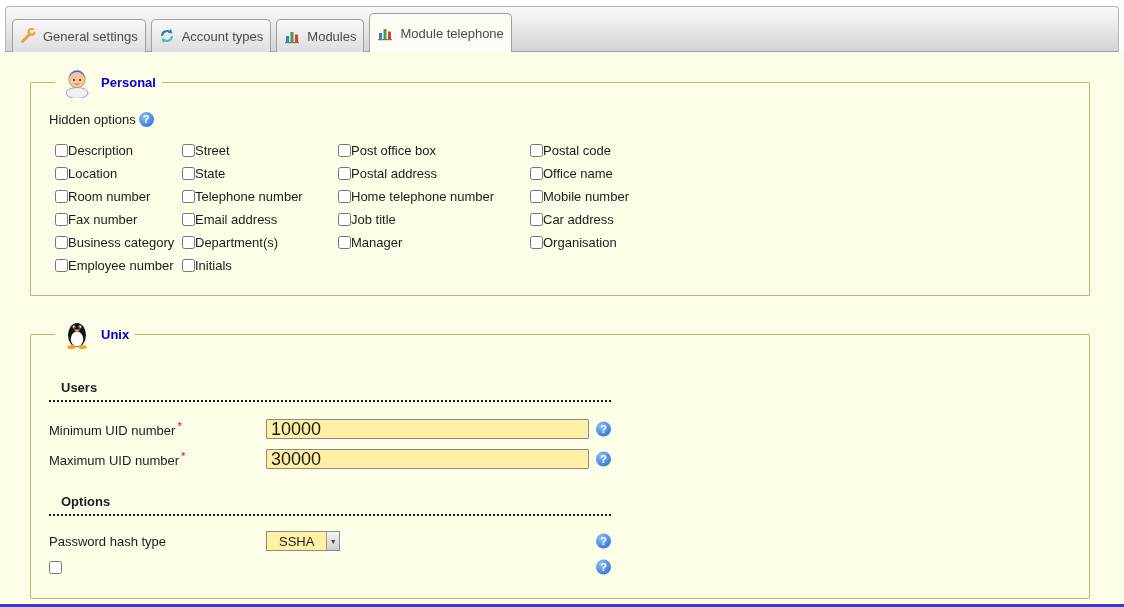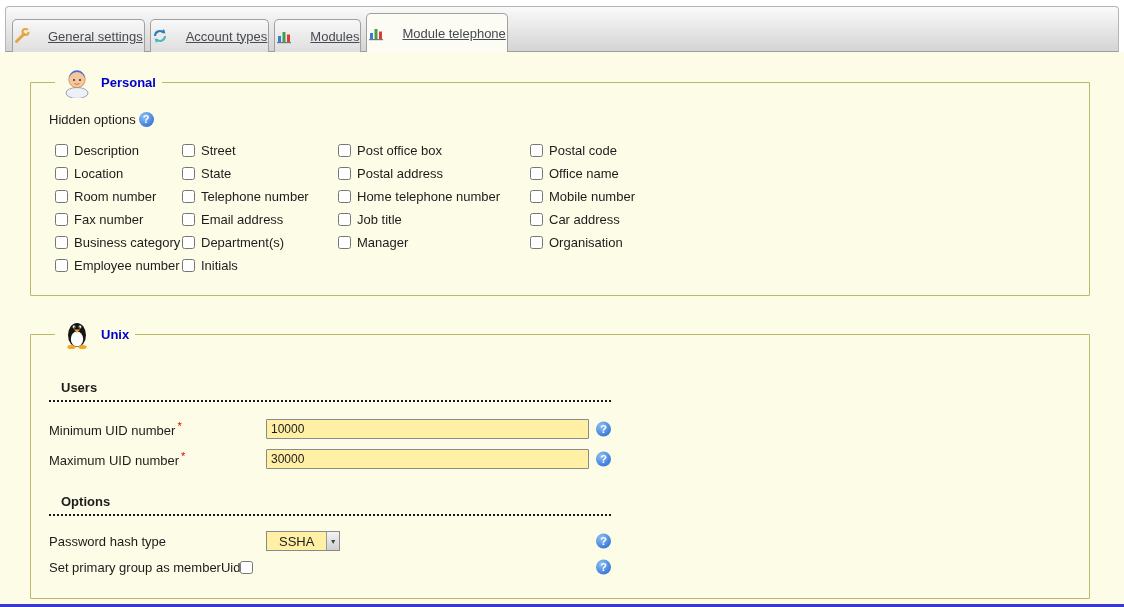--- a/index.html
+++ b/index.html
@@ -19,26 +19,26 @@
 
   
   .tab-strip{
     position:absolute;top:6px;left:5px;right:5px;height:46px;
     background:linear-gradient(#fafafa,#d4d4d4);
     border:1px solid #b5b5b5;border-bottom:1px solid #9e9e9e;
     border-radius:4px 4px 0 0;
     display:flex;align-items:flex-end;padding:0 0 0 6px;
   }
   .tab{
-    display:flex;align-items:center;gap:18px;
-    height:33px;padding:0 1px;margin-right:5px;margin-bottom:-1px;
+    display:flex;align-items:center;gap:7px;
+    height:33px;padding:0 7px;margin-right:5px;margin-bottom:-1px;
     background:linear-gradient(#f8f8f8,#dedede);
     border:1px solid #a0a0a0;border-bottom:none;
     border-radius:5px 5px 0 0;
-    color:var(--tab-text);cursor:pointer;white-space:nowrap;text-decoration:underline;
+    color:var(--tab-text);cursor:pointer;white-space:nowrap;
   }
   .tab.active{
     height:39px;background:#fcfcf4;position:relative;z-index:2;
   }
   .tab-icon{display:inline-flex;width:16px;height:16px;}
   .tab-icon svg{width:16px;height:16px;}
 
   
   .content{
     position:absolute;top:52px;left:0;right:0;bottom:0;
@@ -64,39 +64,39 @@
     color:#fff;font-weight:bold;font-size:11px;line-height:15px;text-align:center;
     cursor:pointer;flex-shrink:0;
   }
 
   
   .hidden-options-row{display:flex;align-items:center;gap:3px;margin:14px 0 12px 0;}
   .cb-grid{
     display:grid;grid-template-columns:127px 156px 192px 1fr;
     margin-left:6px;
   }
-  .cb{display:flex;align-items:center;gap:6px;height:23px;cursor:pointer;}
+  .cb{display:flex;align-items:center;height:23px;cursor:pointer;}
   input[type="checkbox"]{width:13px;height:13px;margin:0;cursor:pointer;}
 
   
   .section-header{
     width:562px;font-weight:bold;
     border-bottom:2px dotted #1a1a1a;
     padding:0 0 5px 12px;margin:30px 0 12px 0;
   }
   .section-header.second{margin-top:20px;}
   .field-row{position:relative;display:flex;align-items:center;height:30px;}
   .field-row.slim{height:26px;}
   .field-label{width:217px;flex-shrink:0;}
   .req{color:var(--required-red);font-size:11px;vertical-align:super;margin-left:2px;}
   .text-input{
     width:323px;height:20px;
     background:var(--input-bg);
     border:1px solid #8a8a8a;border-radius:1px;
-    font-family:"Liberation Sans","DejaVu Sans",sans-serif;font-size:12px;
+    font-family:"Liberation Sans","DejaVu Sans",sans-serif;font-size:18px;
     padding:0 4px;color:#1c1c1c;
   }
   .row-help{position:absolute;left:547px;top:50%;transform:translateY(-50%);}
 
   .select{
     display:inline-flex;align-items:stretch;height:20px;width:74px;
     background:var(--input-bg);border:1px solid #8a8a8a;cursor:pointer;
   }
   .select-value{flex:1;padding:1px 12px;line-height:17px;}
   .select-arrow{
@@ -317,20 +317,19 @@
       <div class="field-row slim">
         <span class="field-label">Password hash type</span>
         <span class="select">
           <span class="select-value">SSHA</span>
           <span class="select-arrow">▼</span>
         </span>
         <span class="help row-help">?</span>
       </div>
 
       <div class="field-row slim">
-        <span>Set primary group as memberUid</span>
         <input class="inline-cb" type="checkbox" style="">
         <span class="help row-help">?</span>
       </div>
     </fieldset>
 
   </div>
 </div>
 
 </body></html>

